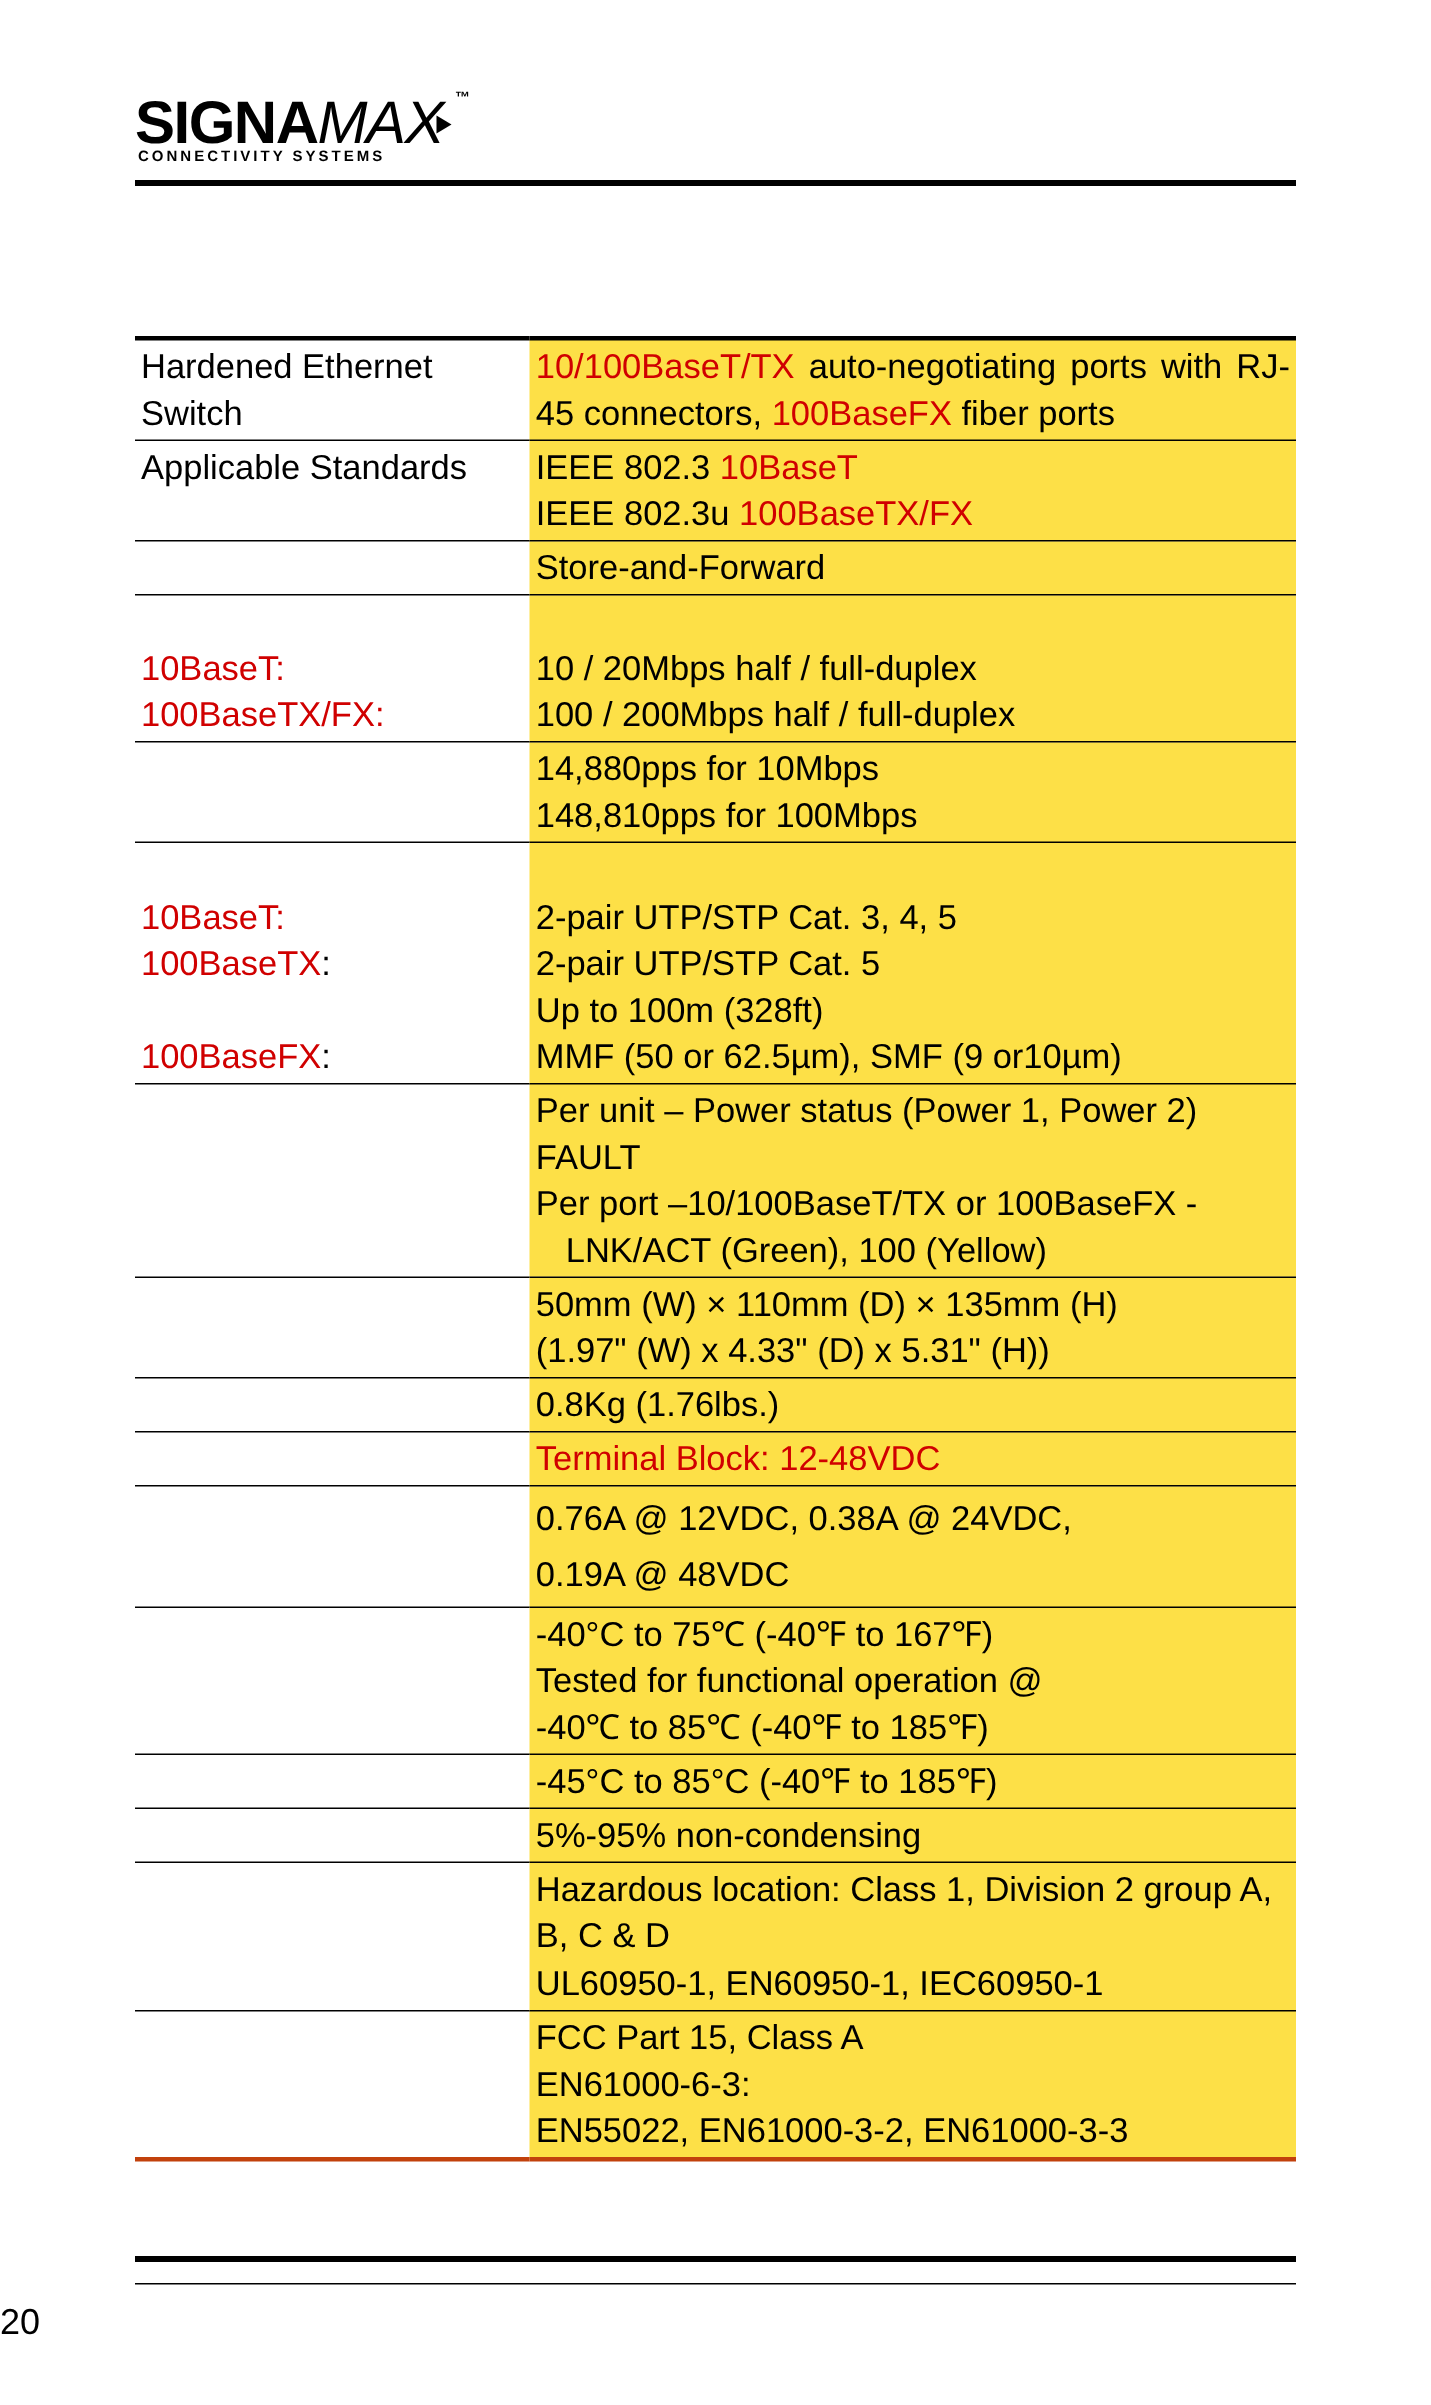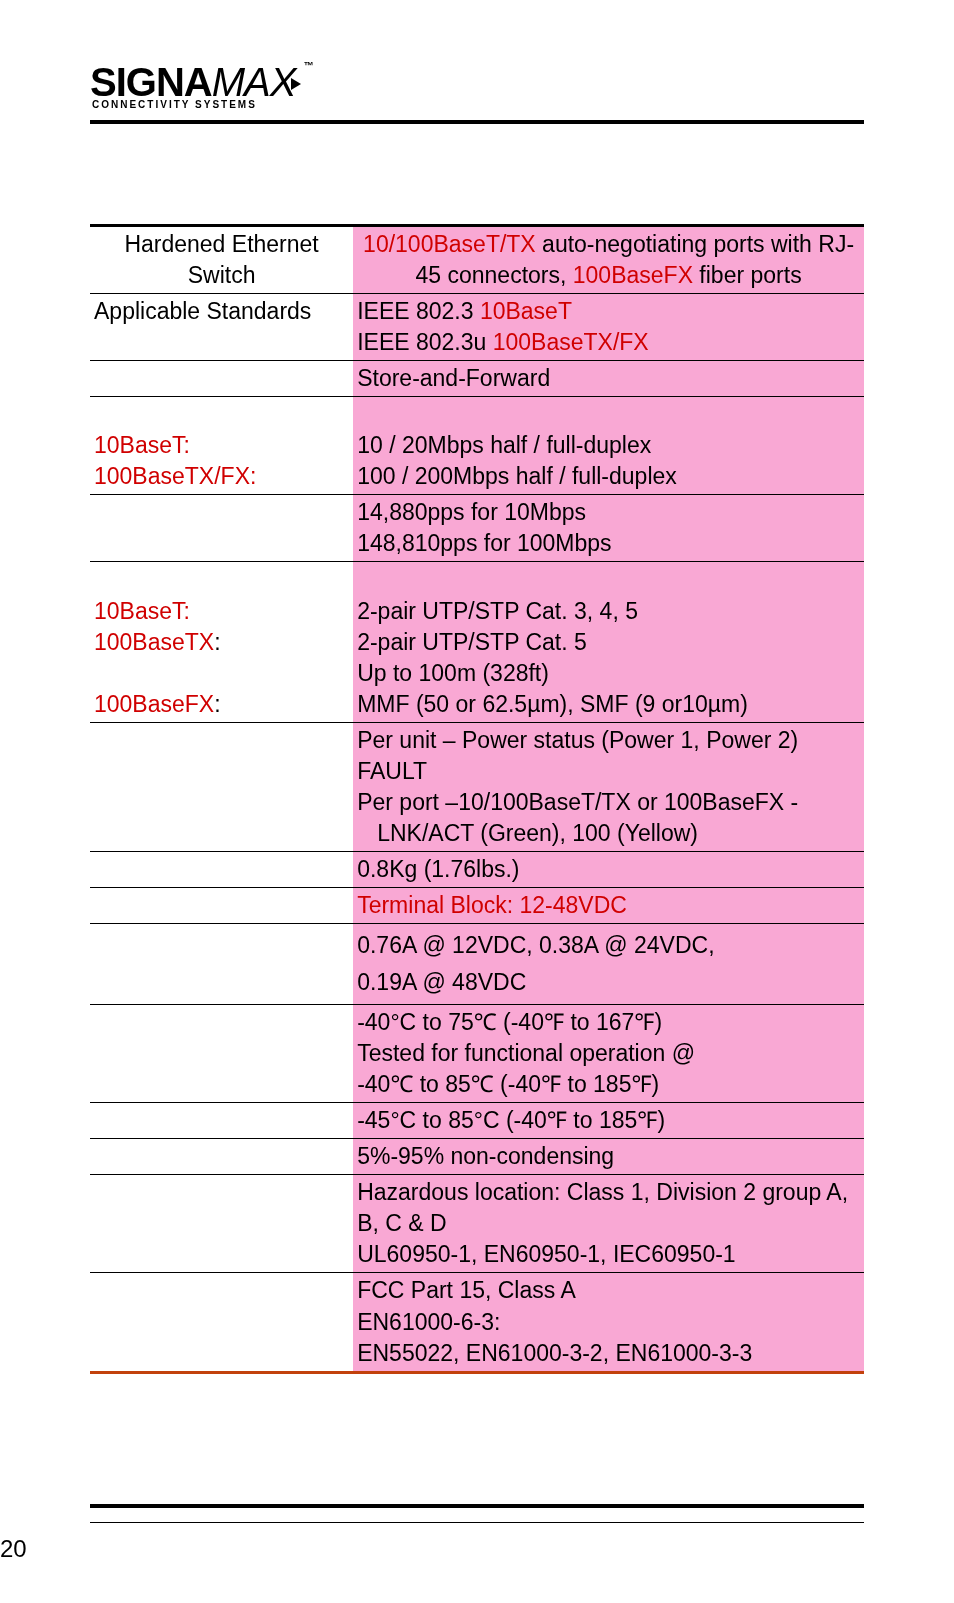--- a/index.html
+++ b/index.html
@@ -54,24 +54,24 @@
     vertical-align: top;
     padding: 2px 4px;
   }
   table.spec td.label {
     width: 34%;
     background: #fff;
     border-bottom: 1px solid #000;
   }
   table.spec td.value {
     width: 66%;
-    background: #f9a8d4;
+    background: #fde047;
     border-bottom: 1px solid #000;
   }
-  table.spec tr.top td { border-top: 3px solid #000; text-align: center; }
+  table.spec tr.top td { border-top: 3px solid #000; }
   table.spec tr.heavy-bottom td { border-bottom: 3px solid #c2410c; }
   .red { color: #d00000; }
   .footer-rules {
     position: absolute;
     left: 90px;
     right: 90px;
     bottom: 80px;
   }
   .footer-rules .thick { height:4px; background:#000; margin-bottom:14px;}
   .footer-rules .thin { height:1.5px; background:#000;}
@@ -153,20 +153,27 @@
     <td class="label"></td>
     <td class="value">
       <span>Per unit – Power status (Power 1, Power 2)</span><br>
       <span style="display:inline-block;width:100%;text-align:left;">FAULT</span><br>
       <span>Per port –10/100BaseT/TX or 100BaseFX -</span><br>
       <span style="padding-left:20px;">LNK/ACT (Green), 100 (Yellow)</span>
     </td>
   </tr>
   <tr>
     <td class="label"></td>
+    <td class="value">
+      <span>50mm (W) × 110mm (D) × 135mm (H)</span><br>
+      <span>(1.97" (W) x 4.33" (D) x 5.31" (H))</span>
+    </td>
+  </tr>
+  <tr>
+    <td class="label"></td>
     <td class="value">0.8Kg (1.76lbs.)</td>
   </tr>
   <tr>
     <td class="label"></td>
     <td class="value"><span class="red">Terminal Block: 12-48VDC</span></td>
   </tr>
   <tr>
     <td class="label"></td>
     <td class="value" style="padding:6px 4px;">
       <span>0.76A @ 12VDC, 0.38A @ 24VDC,</span><br>

